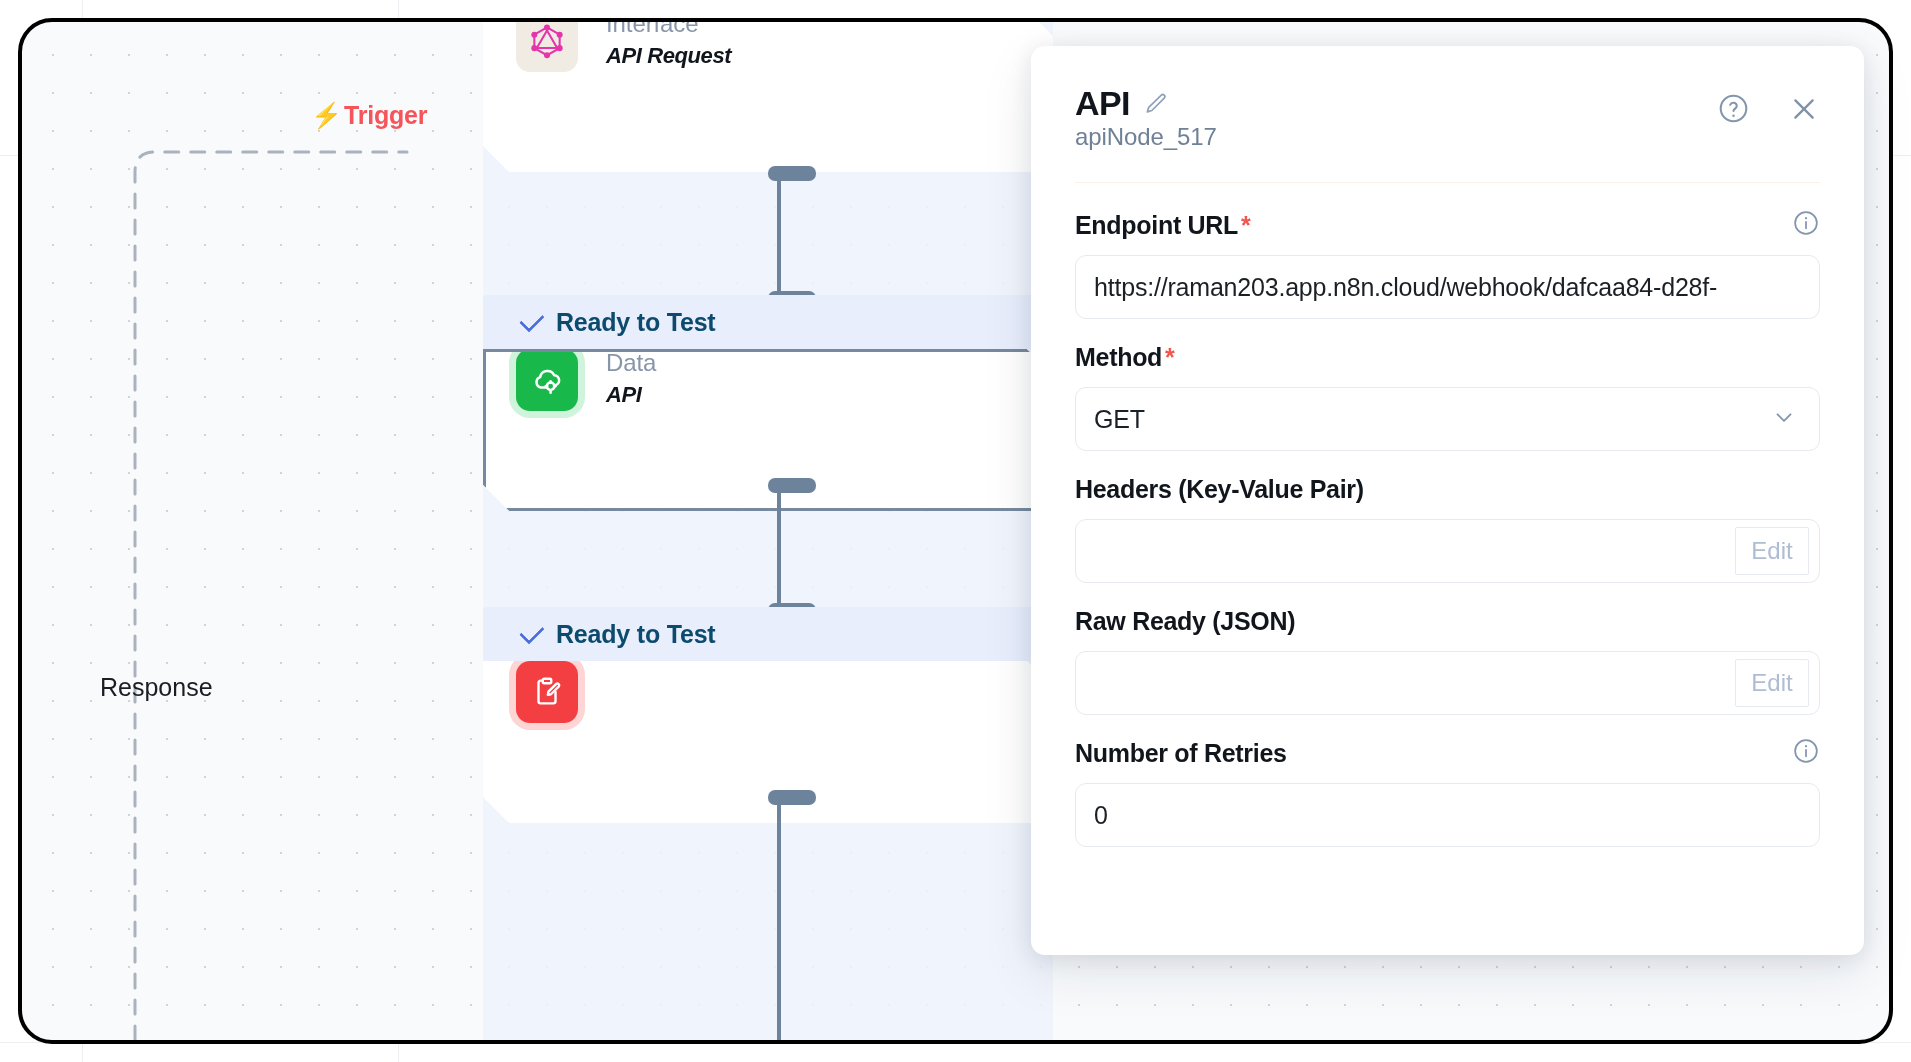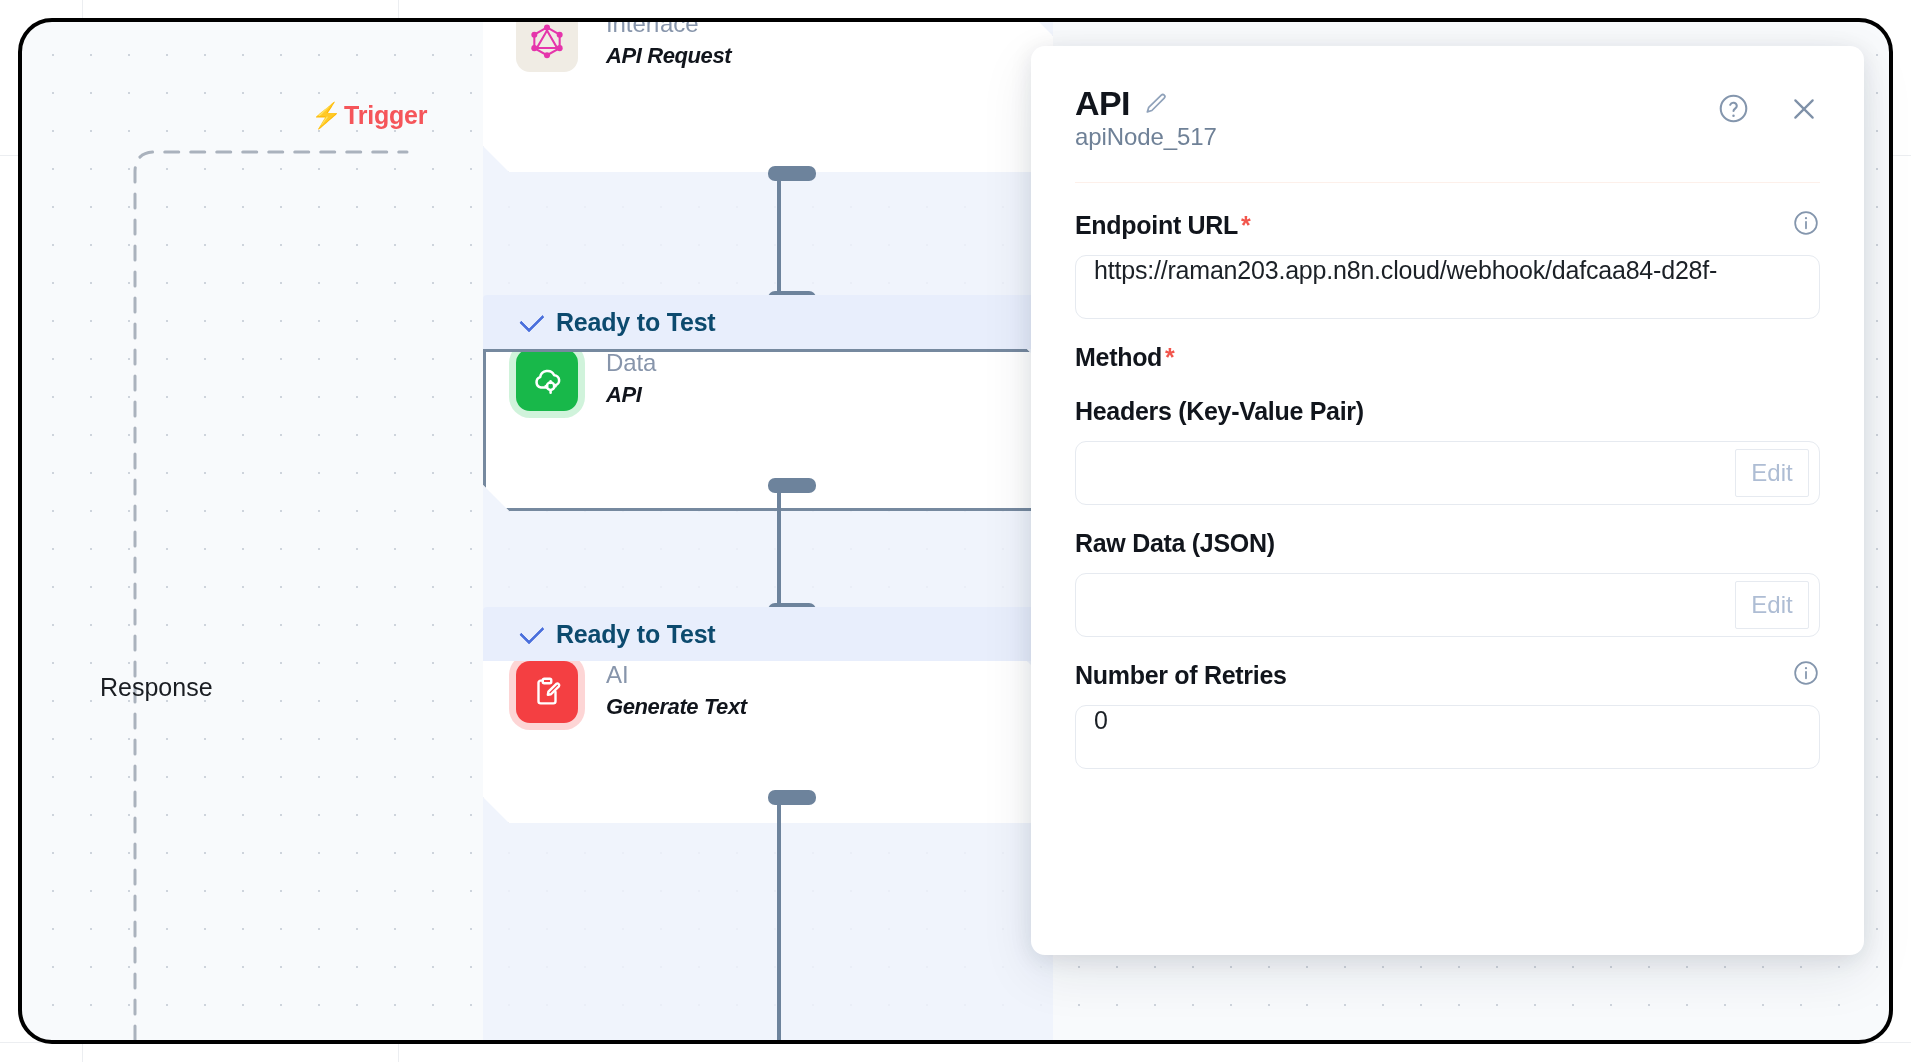--- a/index.html
+++ b/index.html
@@ -171,21 +171,21 @@
     margin-bottom: 14px; min-height: 32px;
   }
   .field-label { font-size: 25px; font-weight: 700; color: #11151c; letter-spacing: -.3px; }
   .req { color: #f2564d; font-weight: 700; margin-left: 3px; }
 
   .input {
     position: relative;
     border: 1.6px solid #e6eaf0;
     border-radius: 11px;
     height: 64px;
-    display: flex; align-items: flex-start;
+    display: flex; align-items: center;
     padding: 0 18px;
     background: #fff;
   }
   .input .val {
     font-size: 25px; color: #1b2026; letter-spacing: -.2px;
     white-space: nowrap; overflow: hidden;
   }
 
   .select .chev { position: absolute; right: 22px; top: 50%; transform: translateY(-50%); }
 
@@ -288,24 +288,20 @@
         <span>Ready to Test</span>
       </div>
       <div class="card">
         <div class="node-icon ai">
           <svg width="34" height="34" viewBox="0 0 24 24" fill="none" stroke="#ffffff" stroke-width="1.7" stroke-linecap="round" stroke-linejoin="round">
             <path d="M9 4H7.5A1.5 1.5 0 0 0 6 5.5v13A1.5 1.5 0 0 0 7.5 20h9a1.5 1.5 0 0 0 1.5-1.5V12"></path>
             <rect x="9" y="2.6" width="6" height="3.2" rx="1"></rect>
             <path d="M18.6 6.2 13 11.8l-.4 2.2 2.2-.4 5.6-5.6a1.3 1.3 0 0 0-1.8-1.8Z"></path>
           </svg>
         </div>
-        <div class="node-text">
-          <div class="node-kind">AI</div>
-          <div class="node-title">Generate Text</div>
-        </div>
       </div>
     </div>
 
     <div class="connector" style="top:774px; height:244px;">
       <div class="port top"></div>
       <div class="line"></div>
     </div>
 
   </div>
 
@@ -359,35 +355,43 @@
           <span class="val">https://raman203.app.n8n.cloud/webhook/dafcaa84-d28f-</span>
         </div>
       </div>
 
       <div class="field">
         <div class="field-label-row">
           <span class="field-label">
             <span>Method</span><span class="req">*</span>
           </span>
         </div>
+        <div class="input select">
+          <span class="val">GET</span>
+          <span class="chev">
+            <svg width="26" height="26" viewBox="0 0 24 24" fill="none" stroke="#8496ad" stroke-width="1.7" stroke-linecap="round" stroke-linejoin="round">
+              <path d="M6 9.5 12 15.5 18 9.5"></path>
+            </svg>
+          </span>
+        </div>
       </div>
 
       <div class="field">
         <div class="field-label-row">
           <span class="field-label">Headers (Key-Value Pair)</span>
         </div>
         <div class="input">
           <span class="val"></span>
           <span class="edit-btn">Edit</span>
         </div>
       </div>
 
       <div class="field">
         <div class="field-label-row">
-          <span class="field-label">Raw Data (JSON)</span>
+          <span class="field-label">Raw Ready (JSON)</span>
         </div>
         <div class="input">
           <span class="val"></span>
           <span class="edit-btn">Edit</span>
         </div>
       </div>
 
       <div class="field">
         <div class="field-label-row">
           <span class="field-label">Number of Retries</span>

